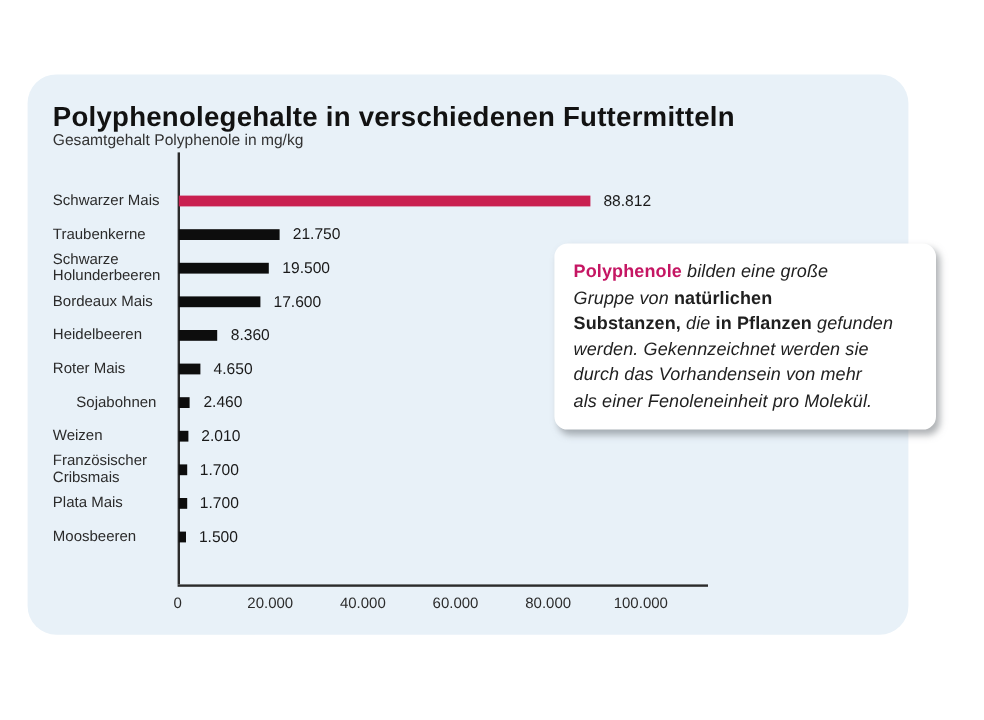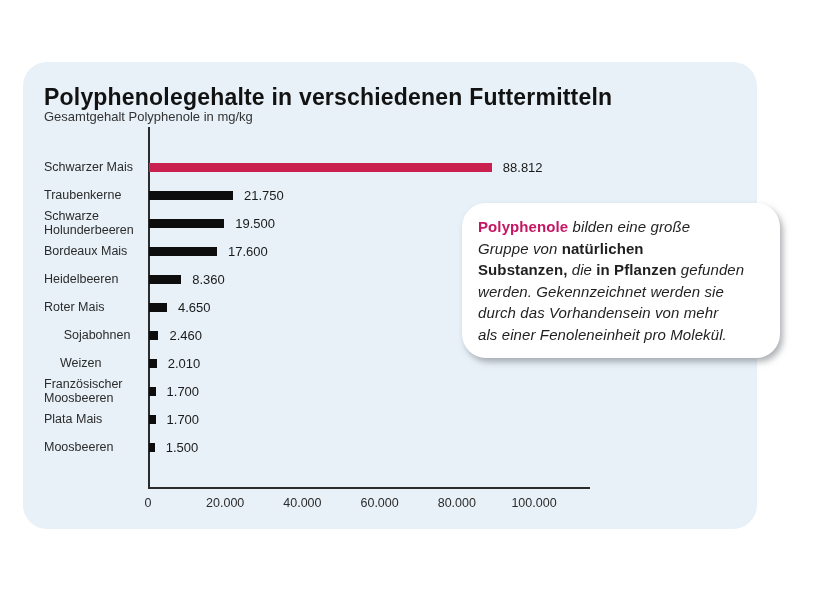--- a/index.html
+++ b/index.html
@@ -77,21 +77,21 @@
     transform: translateX(-50%);
     white-space: nowrap;
   }
   .info-box {
     position: absolute;
     left: 462px;
     top: 203px;
     width: 318px;
     box-sizing: border-box;
     background: #ffffff;
-    border-radius: 24px;
+    border-radius: 11px;
     padding: 13px 14px 13px 16px;
     box-shadow: 3px 4px 6px rgba(110, 115, 120, 0.55);
   }
   .info-p {
     margin: 0 0 21px 0;
     font-size: 15px;
     line-height: 21.5px;
     color: #1f1f1f;
     white-space: pre-wrap;
     letter-spacing: 0.1px;
@@ -126,24 +126,24 @@
     <div class="value-label" style="left: 204.936px; top: 126px;">17.600</div>
     <div class="row-label" style="top: 154px;">Heidelbeeren</div>
     <div class="bar" style="left: 126px; top: 149.5px; width: 32.2696px; background: rgb(13, 13, 13);"></div>
     <div class="value-label" style="left: 169.27px; top: 154px;">8.360</div>
     <div class="row-label" style="top: 182px;">Roter Mais</div>
     <div class="bar" style="left: 126px; top: 177.5px; width: 17.949px; background: rgb(13, 13, 13);"></div>
     <div class="value-label" style="left: 154.949px; top: 182px;">4.650</div>
     <div class="row-label" style="top: 210px; text-align: center;">Sojabohnen</div>
     <div class="bar" style="left: 126px; top: 205.5px; width: 9.4956px; background: rgb(13, 13, 13);"></div>
     <div class="value-label" style="left: 146.496px; top: 210px;">2.460</div>
-    <div class="row-label" style="top: 238px; margin-left: 16px;">Weizen</div>
+    <div class="row-label" style="top: 238px;">Weizen</div>
     <div class="bar" style="left: 126px; top: 233.5px; width: 7.7586px; background: rgb(13, 13, 13);"></div>
     <div class="value-label" style="left: 144.759px; top: 238px;">2.010</div>
-    <div class="row-label" style="top: 266px;">Französischer Moosbeeren</div>
+    <div class="row-label" style="top: 266px;">Französischer Cribsmais</div>
     <div class="bar" style="left: 126px; top: 261.5px; width: 6.562px; background: rgb(13, 13, 13);"></div>
     <div class="value-label" style="left: 143.562px; top: 266px;">1.700</div>
     <div class="row-label" style="top: 294px;">Plata Mais</div>
     <div class="bar" style="left: 126px; top: 289.5px; width: 6.562px; background: rgb(13, 13, 13);"></div>
     <div class="value-label" style="left: 143.562px; top: 294px;">1.700</div>
     <div class="row-label" style="top: 322px;">Moosbeeren</div>
     <div class="bar" style="left: 126px; top: 317.5px; width: 5.79px; background: rgb(13, 13, 13);"></div>
     <div class="value-label" style="left: 142.79px; top: 322px;">1.500</div>
     <div class="tick-label" style="left: 125px;">0</div>
     <div class="tick-label" style="left: 202.2px;">20.000</div>

